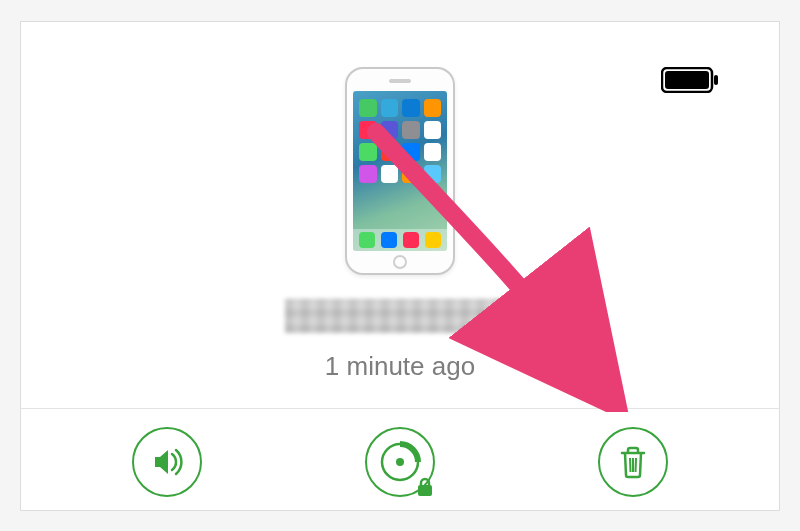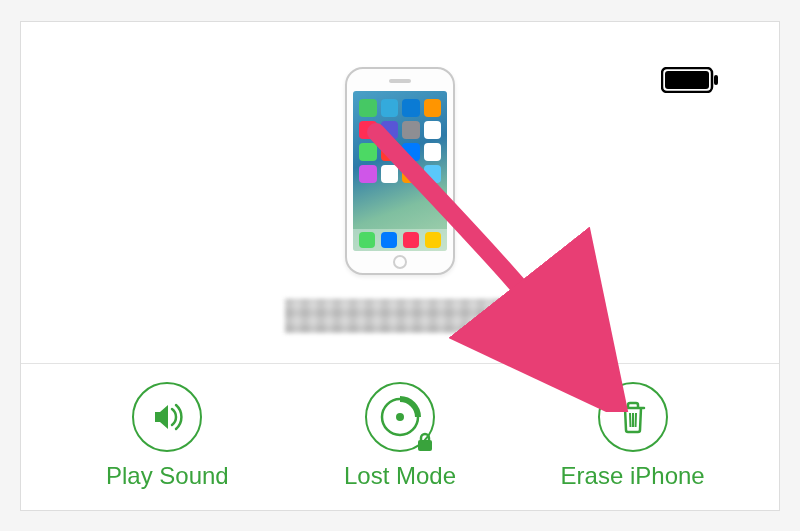--- a/index.html
+++ b/index.html
@@ -190,20 +190,21 @@
             <div class="app"></div>
             <div class="app"></div>
             <div class="app"></div>
         </div>
       </div>
       <div class="home"></div>
     </div>
     <div>
       <div class="device-name"></div>
     </div>
+    <div class="timestamp">1 minute ago</div>
   </div>
 
   <div class="divider"></div>
 
   <div class="actions">
 
     <div class="action">
       <div class="action-icon">
         <svg width="44" height="44" viewBox="0 0 44 44">
           <path d="M10 17 H15 L23 10 V34 L15 27 H10 Z" fill="#39a33c"></path>

